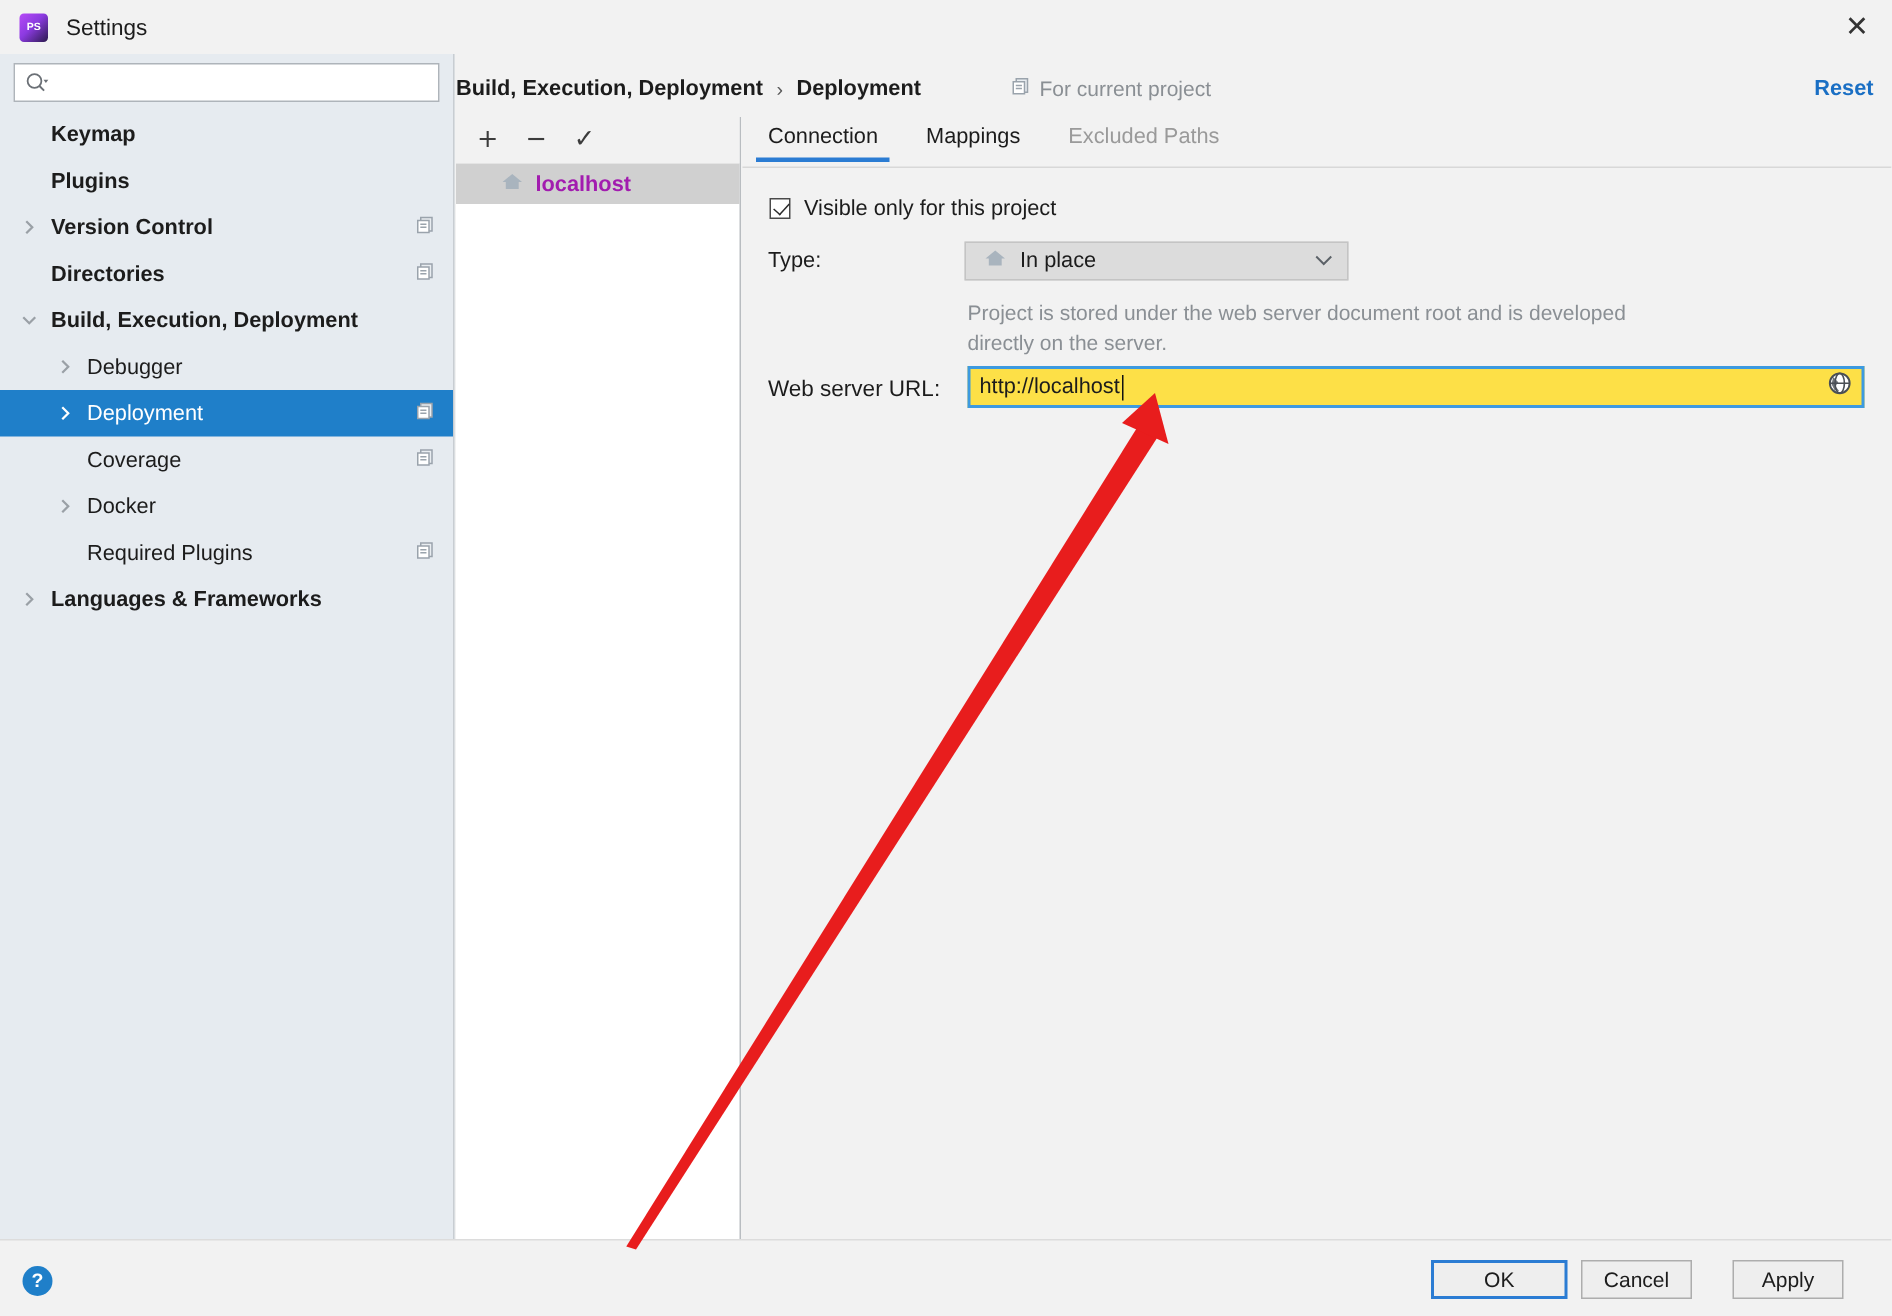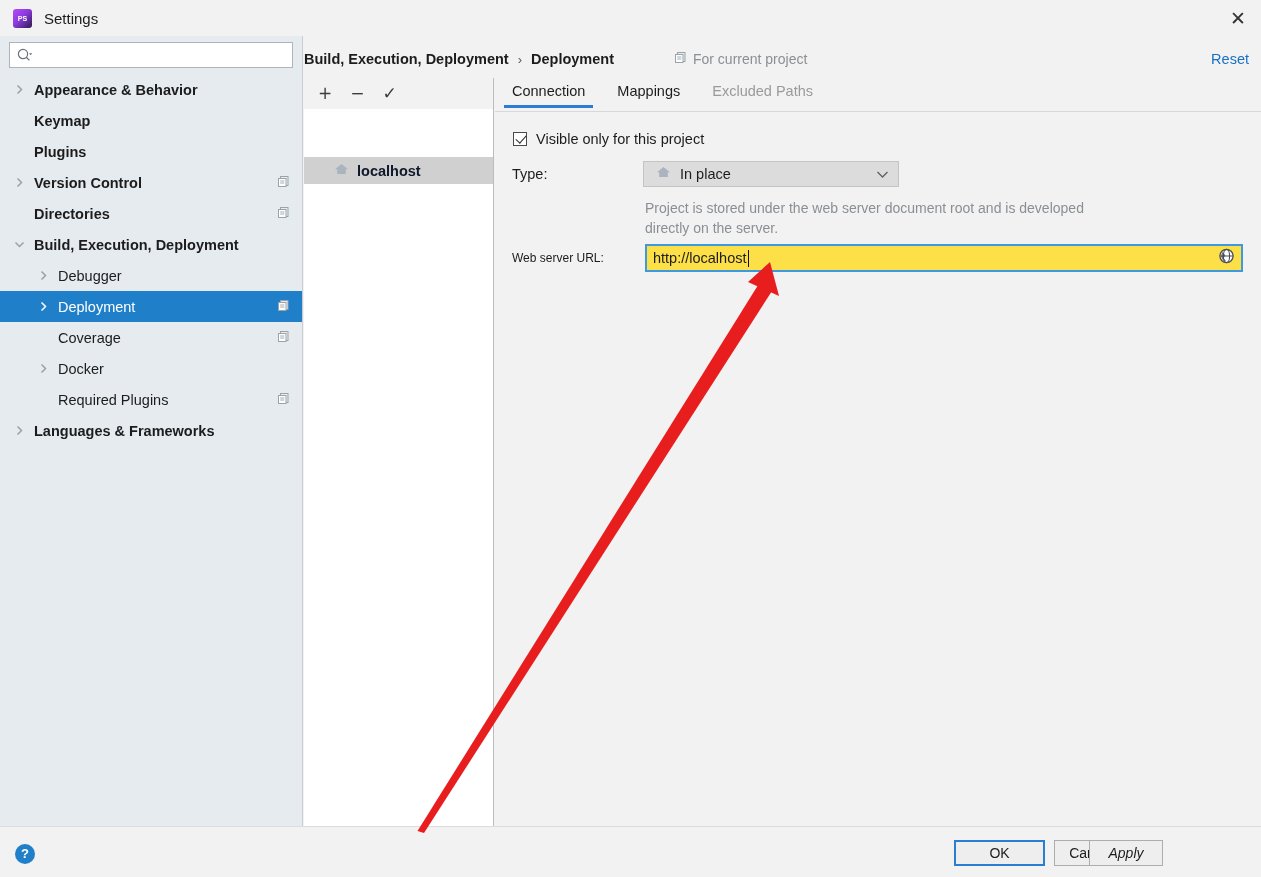--- a/index.html
+++ b/index.html
@@ -74,37 +74,37 @@
   }
   .bc-part { font-size: 14.5px; font-weight: bold; color: #1c1c1c; }
   .bc-sep { margin: 0 9px; font-size: 13px; color: #5a5a5a; }
   .for-project {
     margin-left: 60px; display: flex; align-items: flex-end;
     color: #8a8f94; font-size: 14px;
   }
   .for-project .cfgi { margin-right: 6px; }
   .reset-link {
     position: absolute; right: 12px; top: 50%; transform: translateY(-50%);
-    color: #1a6fc4; font-size: 14.5px; font-weight: normal;
+    color: #1a6fc4; font-size: 14.5px; font-weight: bold;
   }
 
   
   .server-col {
     position: absolute; left: 304px; top: 78px; width: 190px; height: 748px;
     background: #ffffff; border-right: 1px solid #b9bdc1;
   }
   .server-toolbar {
     height: 31px; display: flex; align-items: center; gap: 18px;
     padding-left: 14px; background: #f2f2f2;
   }
   .tb-btn { font-size: 17px; color: #3c3c3c; line-height: 1;
             font-family: "DejaVu Sans", sans-serif; }
   .server-item {
     height: 27px; display: flex; align-items: center; padding-left: 30px;
-    background: #d0d0d0; font-weight: bold; font-size: 14.5px; color: #0f172a; margin-top: 48px;
+    background: #d0d0d0; font-weight: bold; font-size: 14.5px; color: #a21caf;
   }
   .server-item .homei { margin-right: 8px; }
 
   
   .tabs {
     position: absolute; left: 495px; top: 78px; width: 702px; height: 34px;
     display: flex; align-items: center; background: #f2f2f2;
   }
   .tab {
     font-size: 14.5px; color: #1c1c1c; padding: 0 0 9px 0; margin-right: 32px;
@@ -151,21 +151,21 @@
   .combo .homei { margin-right: 9px; }
   .combo-text { font-size: 14.5px; color: #1c1c1c; }
   .combo-arrow { position: absolute; right: 9px; top: 50%; transform: translateY(-50%); }
 
   .desc {
     position: absolute; left: 150px; top: 86px; width: 460px;
     font-size: 14px; color: #8a8f94; line-height: 20px;
   }
 
   .url-label {
-    position: absolute; left: 17px; top: 139px; font-size: 12px; color: #1c1c1c;
+    position: absolute; left: 17px; top: 139px; font-size: 15px; color: #1c1c1c;
   }
   .url-field {
     position: absolute; left: 150px; top: 132px; width: 598px; height: 28px;
     background: #fde047; border: 2px solid #3d9ae0;
     display: flex; align-items: center; padding-left: 6px;
   }
   .url-text { font-size: 14.5px; color: #1c1c1c; white-space: nowrap; }
   .caret {
     width: 1px; height: 17px; background: #111; margin-left: 1px;
   }
@@ -187,21 +187,21 @@
     background: #eeeeee; border: 1px solid #adadad;
     font-size: 14px; color: #1c1c1c;
     display: flex; align-items: center; justify-content: center;
     font-family: "Liberation Sans", sans-serif;
   }
   .dlg-btn.primary {
     border: 2px solid #2b7cd3; background: #eeeeee;
   }
   #btn-ok { left: 954px; width: 91px; }
   #btn-cancel { left: 1054px; }
-  #btn-apply { left: 1089px; font-style: italic; }
+  #btn-apply { left: 1155px; }
 
   
   .annot { position: absolute; left: 0; top: 0; width: 1261px; height: 877px;
            pointer-events: none; }
 </style>
 </head>
 <body>
 
 <div class="window">
 
@@ -218,28 +218,20 @@
           <svg width="16" height="14" viewBox="0 0 16 14">
             <circle cx="6" cy="6" r="4.6" fill="none" stroke="#6b7076" stroke-width="1.2"></circle>
             <line x1="9.3" y1="9.3" x2="12.4" y2="12.4" stroke="#6b7076" stroke-width="1.3"></line>
             <path d="M12.0 5.2 L15.2 5.2 L13.6 7.3 Z" fill="#6b7076"></path>
           </svg>
         </span>
         <input class="search-input" type="text" placeholder="" style="">
       </div>
     </div>
     <div class="tree" id="tree">
-        <div class="tree-row bold">
-          <span class="arrow" style="margin-left: 14px; margin-right: 9px;">
-            <svg width="11" height="11" viewBox="0 0 11 11">
-              <polyline points="3.5,1.5 7.5,5.5 3.5,9.5" fill="none" stroke="#9aa0a6" stroke-width="1.5"></polyline>
-            </svg>
-          </span>
-          <span class="tree-label">Appearance &amp; Behavior</span>
-        </div>
         <div class="tree-row bold">
           <span class="arrow" style="margin-left: 14px; margin-right: 9px;"></span>
           <span class="tree-label">Keymap</span>
         </div>
         <div class="tree-row bold">
           <span class="arrow" style="margin-left: 14px; margin-right: 9px;"></span>
           <span class="tree-label">Plugins</span>
         </div>
         <div class="tree-row bold">
           <span class="arrow" style="margin-left: 14px; margin-right: 9px;">

